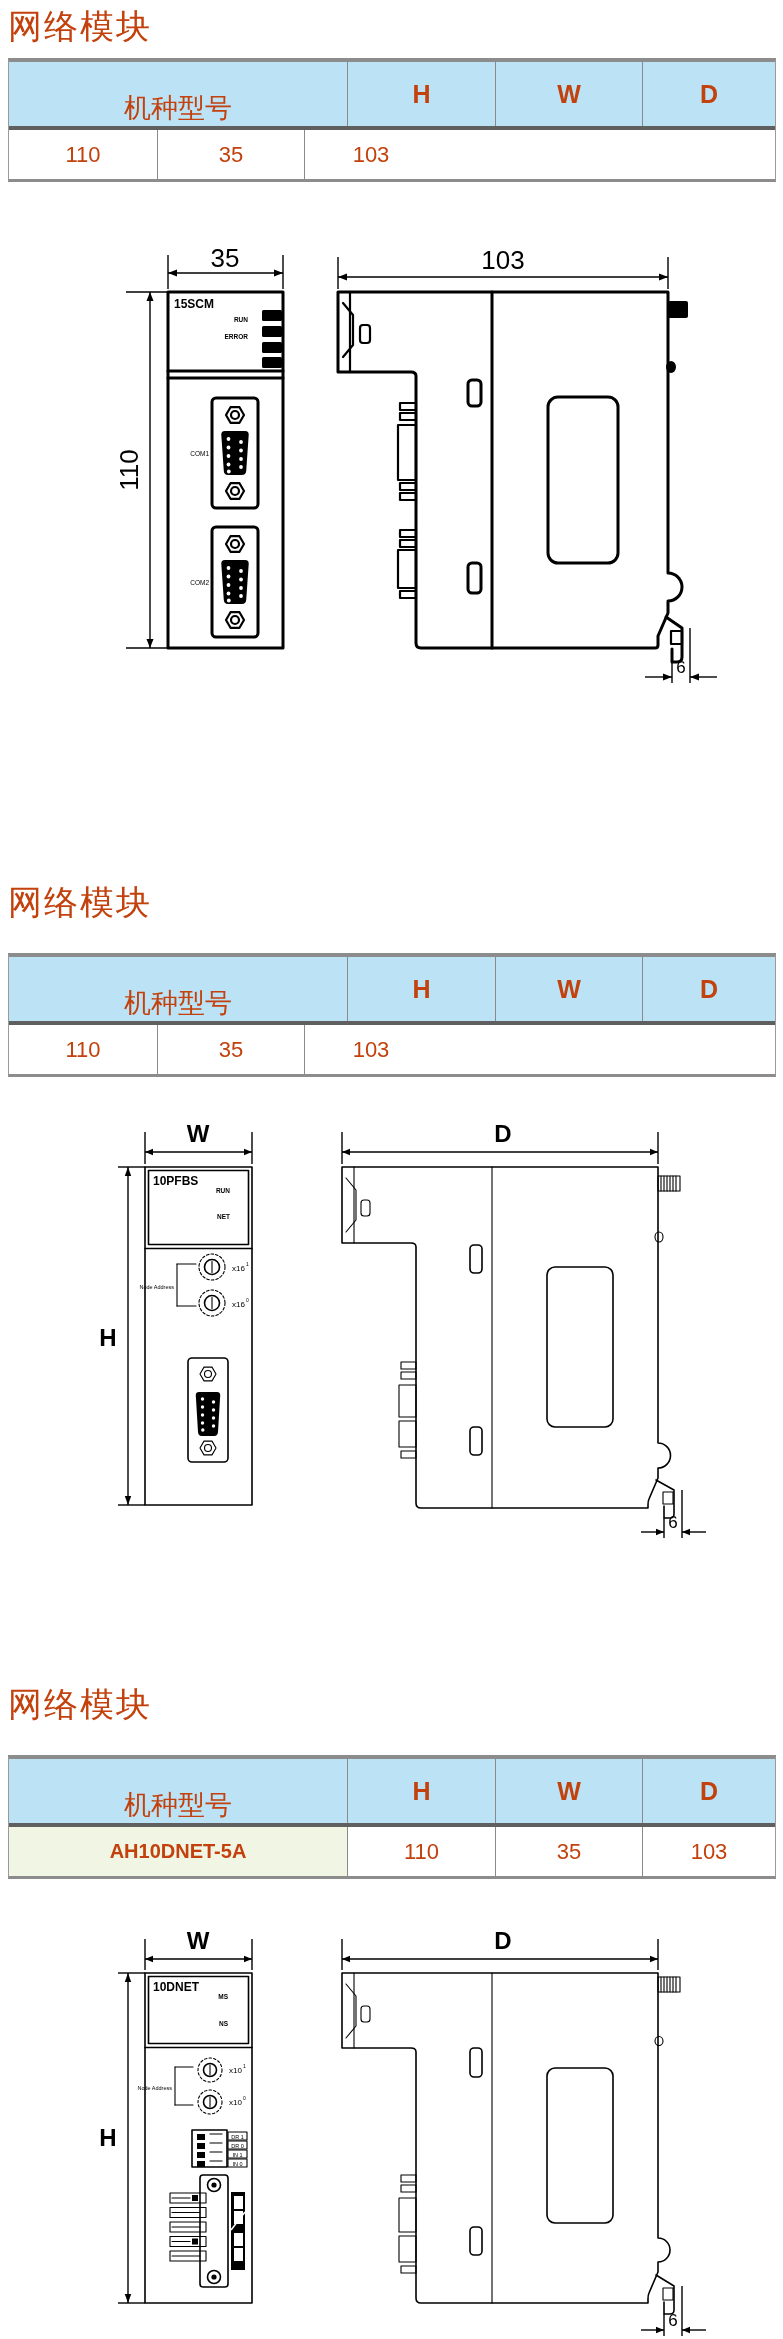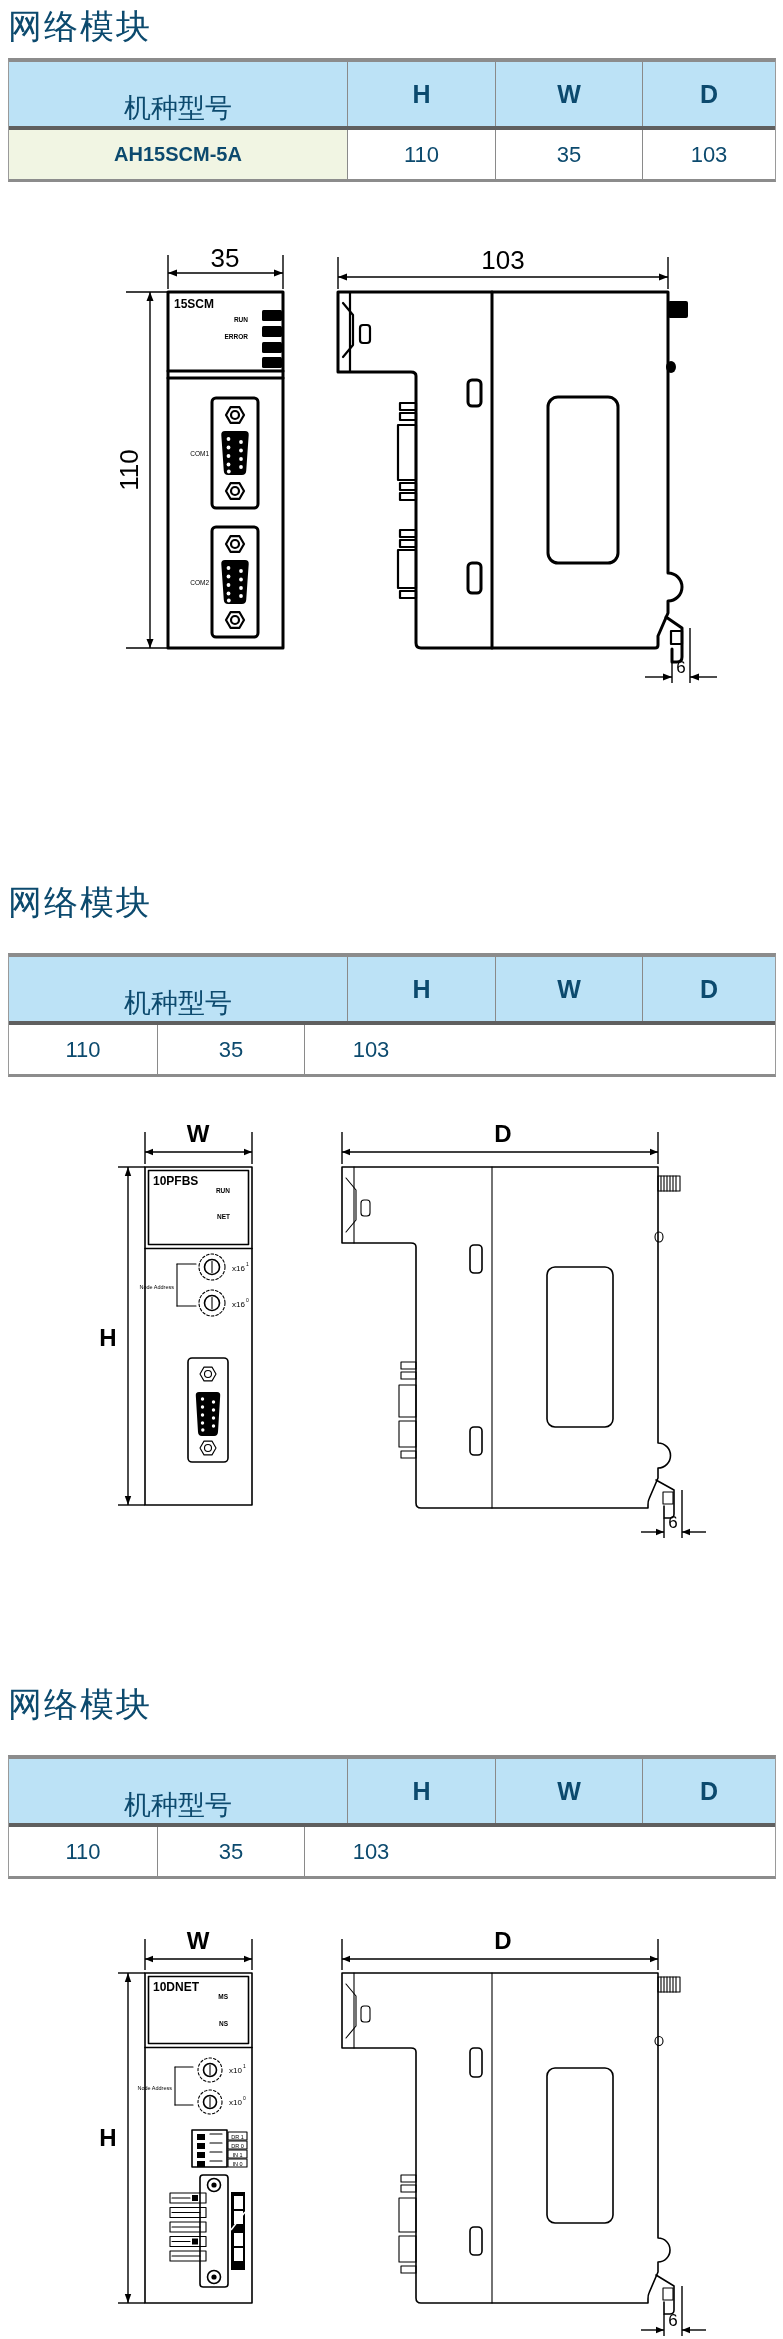--- a/index.html
+++ b/index.html
@@ -1,17 +1,17 @@
 <!DOCTYPE html>
 <html><head>
 <meta charset="utf-8">
 <style>
   html,body { margin:0; padding:0; background:#fff; }
   .page { position:relative; width:783px; height:2339px; background:#ffffff;
-          font-family:"Liberation Sans", sans-serif; overflow:hidden; color:#0c4a6e; }
+          font-family:"Liberation Sans", sans-serif; overflow:hidden; color:#c2410c; }
   .heading { position:absolute; left:8px; font-size:34px; font-weight:500; letter-spacing:2px; }
 
   .dim-table { position:absolute; left:8px; width:766px;
                border-top:4px solid #8c8c8c; border-bottom:3px solid #8c8c8c;
                border-left:1px solid #9a9a9a; border-right:1px solid #9a9a9a; }
   .tr { display:flex; }
   .tr.head { background:#bce2f6; border-bottom:4px solid #5f5f5f; height:64px; }
   .tr.body { background:#ffffff; height:49px; }
   .td { display:flex; align-items:center; justify-content:center; box-sizing:border-box; }
   .td + .td { border-left:1.5px solid #8a8a8a; }
@@ -42,21 +42,20 @@
   <div class="heading" style="top:4px;">网络模块</div>
 
   <div class="dim-table" style="top:58px;">
     <div class="tr head">
       <div class="td c0 th-model">机种型号</div>
       <div class="td c1 th-dim">H</div>
       <div class="td c2 th-dim">W</div>
       <div class="td c3 th-dim">D</div>
     </div>
     <div class="tr body">
-      <div class="td c0 model-cell">AH15SCM-5A</div>
       <div class="td c1 val">110</div>
       <div class="td c2 val">35</div>
       <div class="td c3 val">103</div>
     </div>
   </div>
 
   <svg style="left:60px; top:225px;" width="660" height="465" viewBox="0 0 660 465">
 
     <g>
       <line class="dline" x1="108" y1="30" x2="108" y2="64"></line>
@@ -291,20 +290,21 @@
   <div class="heading" style="top:1682px;">网络模块</div>
 
   <div class="dim-table" style="top:1755px;">
     <div class="tr head">
       <div class="td c0 th-model">机种型号</div>
       <div class="td c1 th-dim">H</div>
       <div class="td c2 th-dim">W</div>
       <div class="td c3 th-dim">D</div>
     </div>
     <div class="tr body">
+      <div class="td c0 model-cell">AH10DNET-5A</div>
       <div class="td c1 val">110</div>
       <div class="td c2 val">35</div>
       <div class="td c3 val">103</div>
     </div>
   </div>
 
   <svg style="left:60px; top:1880px;" width="660" height="459" viewBox="0 0 660 459">
     <g>
       <line class="dline" x1="85" y1="59" x2="85" y2="90"></line>
       <line class="dline" x1="192" y1="59" x2="192" y2="90"></line>

